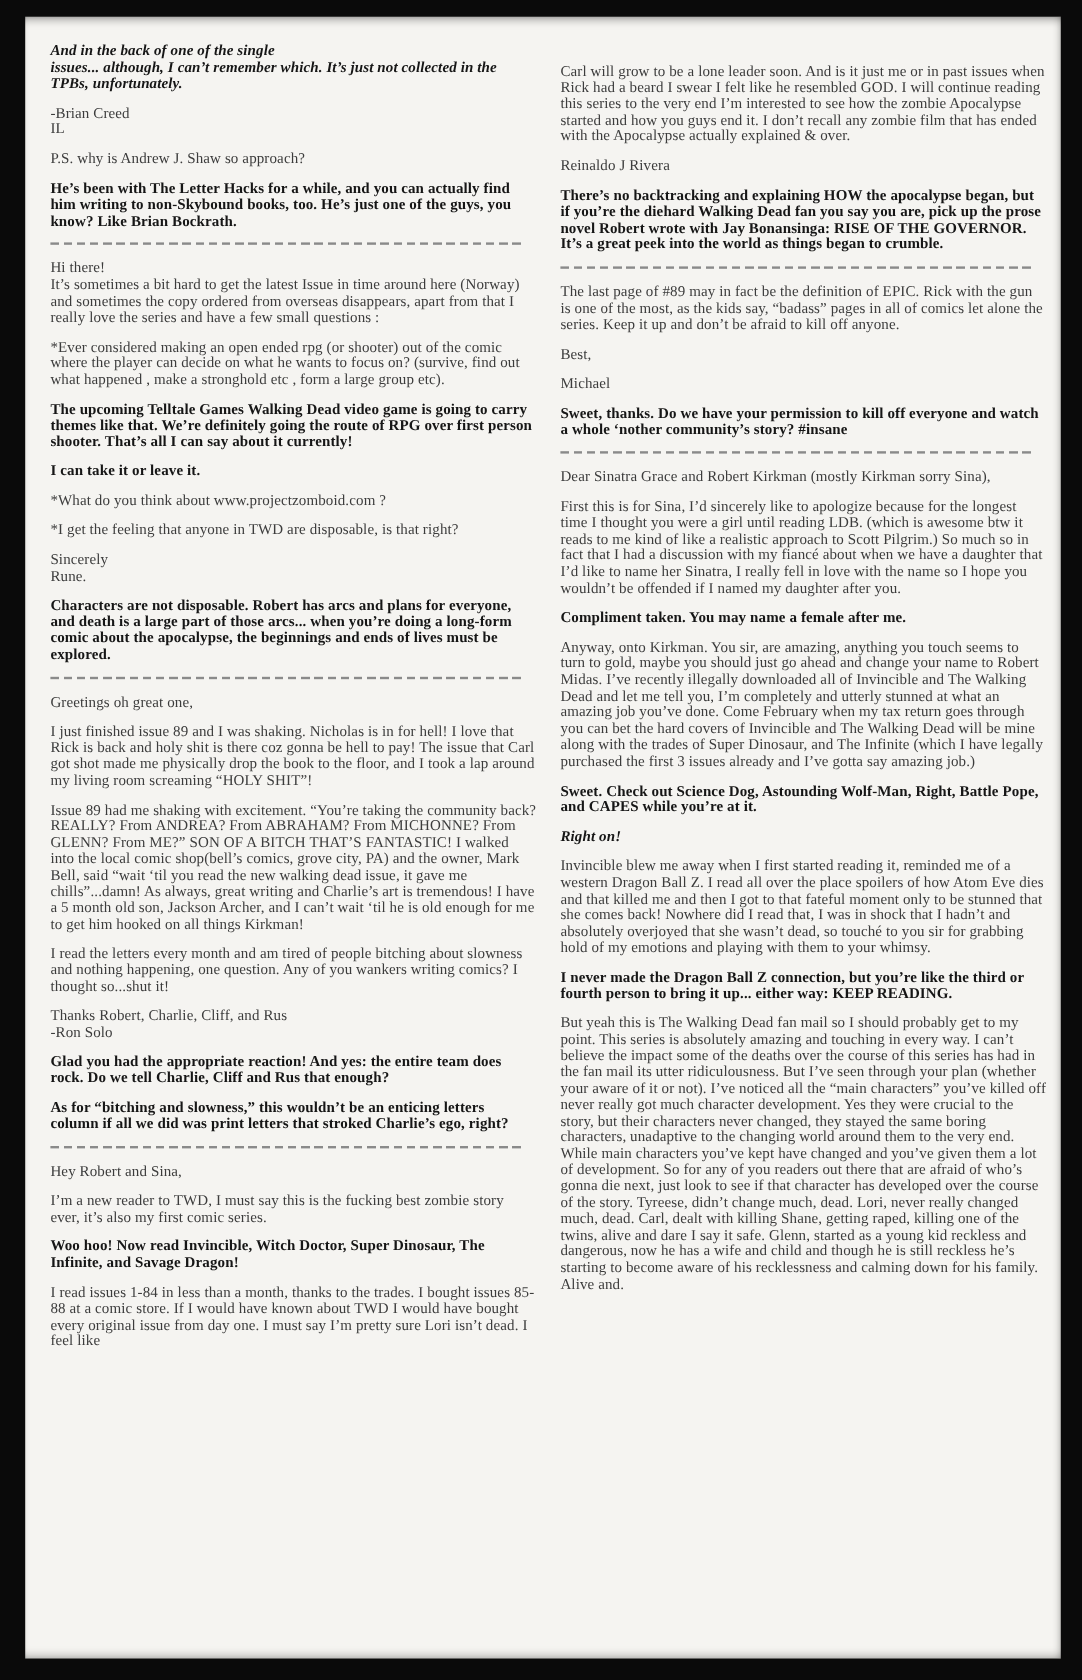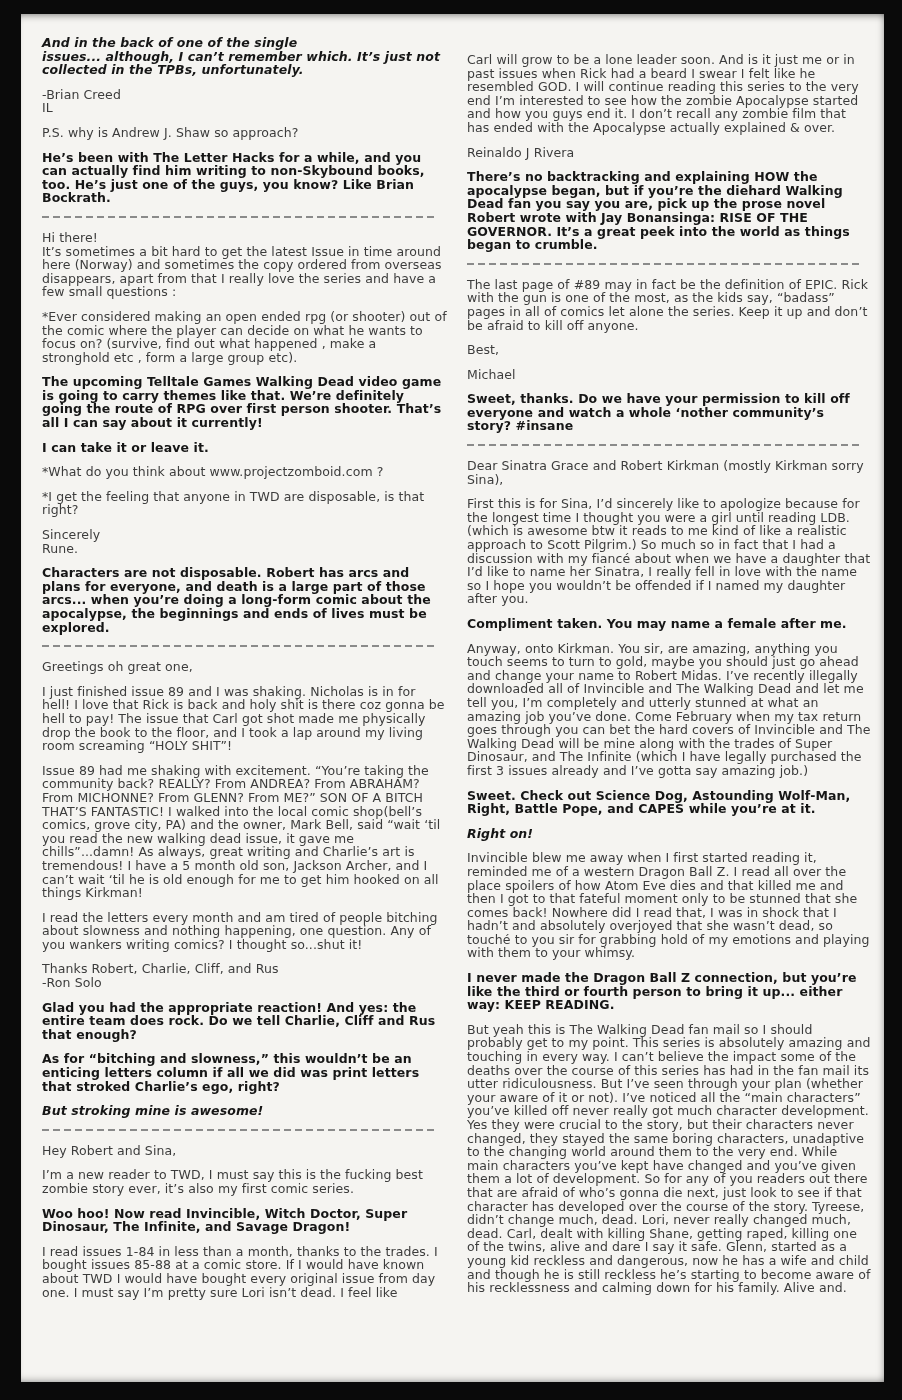--- a/index.html
+++ b/index.html
@@ -19,20 +19,21 @@
     height: 1368px;
     background: var(--paper, #f5f4f1);
     box-shadow: inset 0 7px 9px -7px rgba(0,0,0,0.6),
                 inset 0 -7px 9px -7px rgba(0,0,0,0.45),
                 inset -6px 0 8px -7px rgba(0,0,0,0.4);
     box-sizing: border-box;
     padding: 22px 12px 24px 21px;
     display: flex;
     gap: 20px;
     overflow: hidden;
+    font-family: Liberation Serif, serif;
   }
   .col {
     flex: 1 1 0;
     min-width: 0;
   }
   .col-right {
     padding-top: 17px;
   }
   .block {
     margin: 0 0 11px 0;
@@ -84,21 +85,20 @@
       <p class="block bold">Characters are not disposable.  Robert has arcs and plans for everyone, and death is a large part of those arcs... when you’re doing a long-form comic about the apocalypse, the beginnings and ends of lives must be explored.</p>
       <div class="divider"></div>
       <p class="block normal">Greetings oh great one,</p>
       <p class="block normal">I just finished issue 89 and I was shaking. Nicholas is in for hell! I love that Rick is back and holy shit is there coz gonna be hell to pay! The issue that Carl got shot made me physically drop the book to the floor, and I took a lap around my living room screaming “HOLY SHIT”!</p>
       <p class="block normal">Issue 89 had me shaking with excitement. “You’re taking the community back? REALLY? From ANDREA? From ABRAHAM? From MICHONNE? From GLENN? From ME?” SON OF A BITCH THAT’S FANTASTIC! I walked into the local comic shop(bell’s comics, grove city, PA) and the owner, Mark Bell, said “wait ‘til you read the new walking dead issue, it gave me chills”...damn! As always, great writing and Charlie’s art is tremendous! I have a 5 month old son, Jackson Archer, and I can’t wait ‘til he is old enough for me to get him hooked on all things Kirkman!</p>
       <p class="block normal">I read the letters every month and am tired of people bitching about slowness and nothing happening, one question. Any of you wankers writing comics? I thought so...shut it!</p>
       <p class="block normal">Thanks Robert, Charlie, Cliff, and Rus
 -Ron Solo</p>
       <p class="block bold">Glad you had the appropriate reaction!  And yes: the entire team does rock.  Do we tell Charlie, Cliff and Rus that enough?</p>
       <p class="block bold">As for “bitching and slowness,” this wouldn’t be an enticing letters column if all we did was print letters that stroked Charlie’s ego, right?</p>
-      <p class="block bolditalic">But stroking mine is awesome!</p>
       <div class="divider"></div>
       <p class="block normal">Hey Robert and Sina,</p>
       <p class="block normal">I’m a new reader to TWD, I must say this is the fucking best zombie story ever, it’s also my first comic series.</p>
       <p class="block bold">Woo hoo!  Now read Invincible, Witch Doctor, Super Dinosaur, The Infinite, and Savage Dragon!</p>
       <p class="block normal">I read issues 1-84 in less than a month, thanks to the trades. I bought issues 85-88 at a comic store. If I would have known about TWD I would have bought every original issue from day one. I must say I’m pretty sure Lori isn’t dead. I feel like</p>
     </div>
   <div class="col col-right" id="col-right">
       <p class="block normal">Carl will grow to be a lone leader soon. And is it just me or in past issues when Rick had a beard I swear I felt like he resembled GOD. I will continue reading this series to the very end I’m interested to see how the zombie Apocalypse started and how you guys end it. I don’t recall any zombie film that has ended with the Apocalypse actually explained &amp; over.</p>
       <p class="block normal">Reinaldo J Rivera</p>
       <p class="block bold">There’s no backtracking and explaining HOW the apocalypse began, but if you’re the diehard Walking Dead fan you say you are, pick up the prose novel Robert wrote with Jay Bonansinga: RISE OF THE GOVERNOR.  It’s a great peek into the world as things began to crumble.</p>

